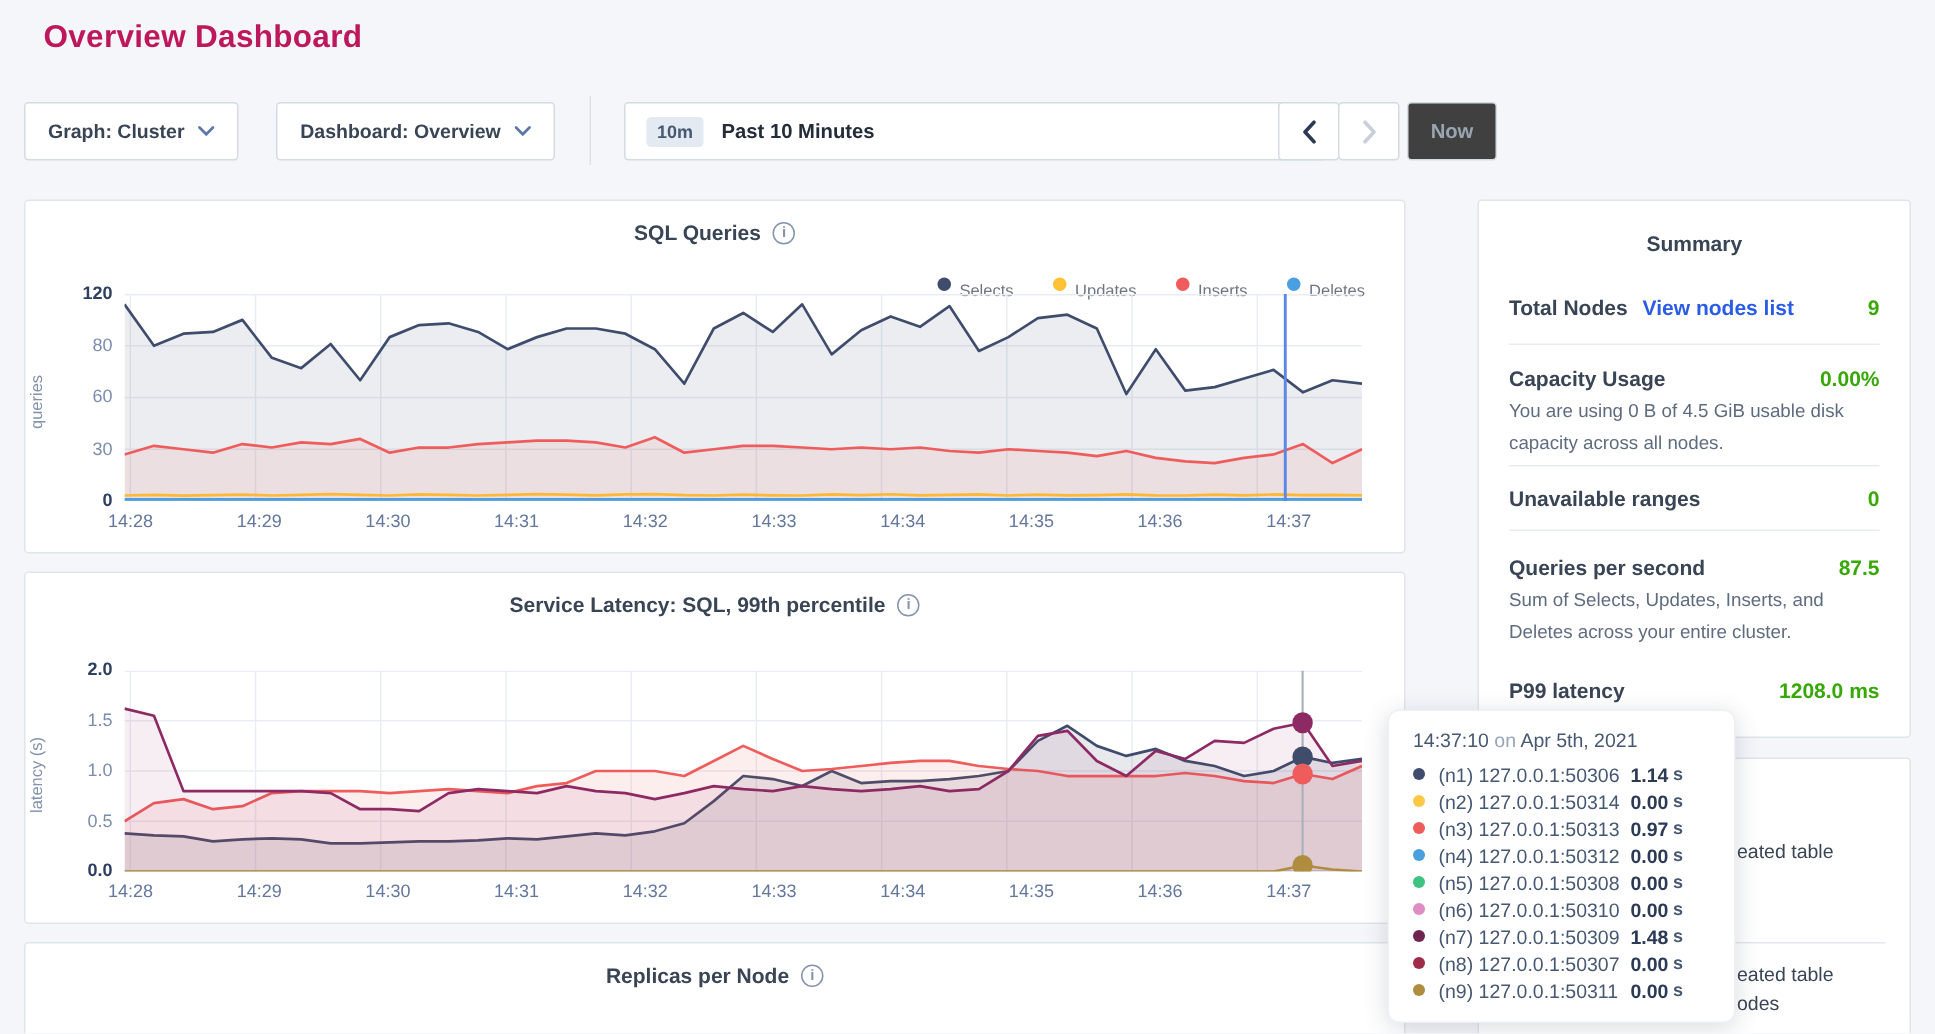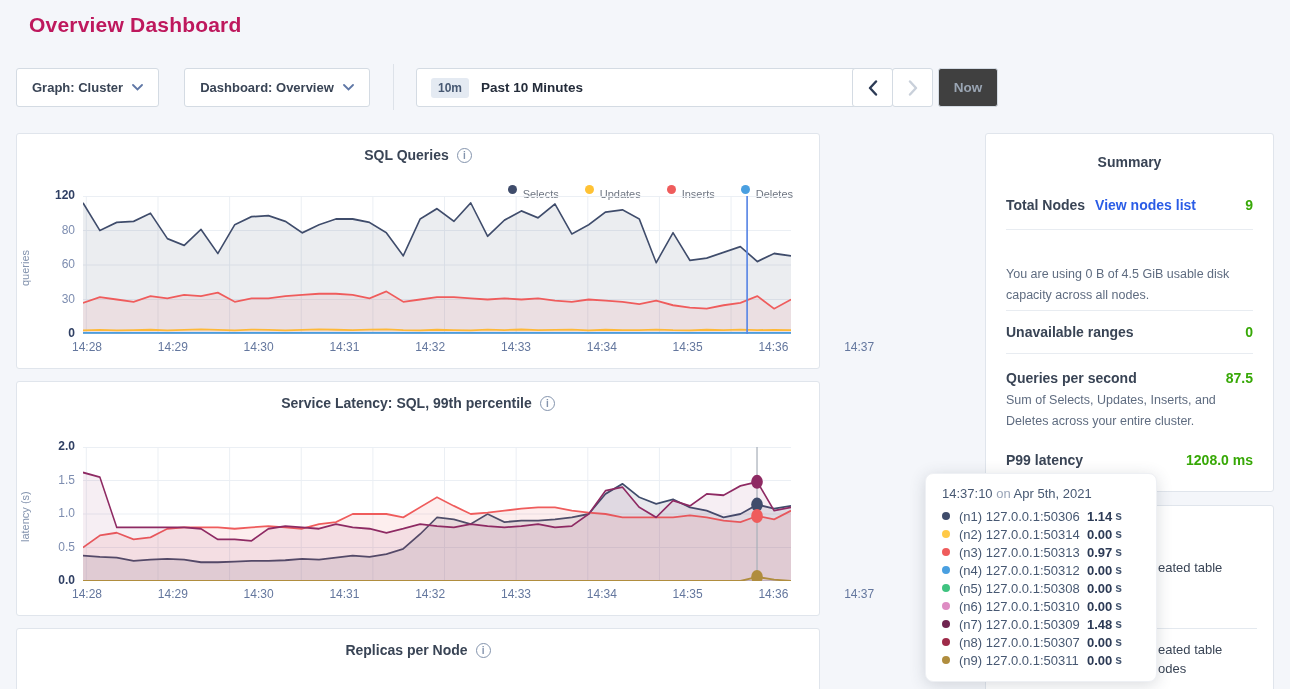--- a/index.html
+++ b/index.html
@@ -21,21 +21,21 @@
   .time-label { font-size:13.5px; color:#242c3a; }
   .tp-chev { margin-left:auto; }
   .chev { width:11px; height:7px; }
   .navgroup { position:absolute; left:852px; top:68px; display:flex; }
   .navbtn { position:static; width:41px; height:39px; justify-content:center; }
   .navbtn + .navbtn { margin-left:-1px; }
   .nowbtn { left:938px; width:60px; justify-content:center; background:#404040; color:#9aa5b3; font-size:13.5px; cursor:default; }
 
   
   .card { position:absolute; background:#fff; border:1px solid #e0e5ec; border-radius:3px; }
-  .chart-card { left:16px; width:804px; }
+  .chart-card { left:16px; width:921px; }
   .chart-head { position:absolute; left:0; right:0; top:12px; text-align:center; font-size:14px; font-weight:700; color:#394455; }
   .chart-head .t { vertical-align:middle; }
   .info-icon { display:inline-block; vertical-align:middle; margin-left:8px; width:15px; height:15px; border:1.4px solid #8494ad; border-radius:50%;
     color:#8494ad; font-size:10px; line-height:13px; font-weight:700; text-align:center; font-style:normal; cursor:pointer; }
   .info-icon::before { content:"i"; }
   .legend { position:absolute; right:26px; top:44px; display:flex; gap:26px; }
   .legend-item { display:flex; align-items:center; gap:6px; }
   .legend-dot { width:9px; height:9px; border-radius:50%; }
   .legend-label { font-size:11px; color:#6f7682;margin-top:10px; }
   .plot { position:absolute; left:66px; right:28px; }
@@ -241,20 +241,24 @@
   <div class="card summary-card">
     <div class="sum-title">Summary</div>
 
     <div class="sum-row" style="top:63px;">
       <span>Total Nodes</span>
       <span class="sum-link">View nodes list</span>
       <span class="sum-val">9</span>
     </div>
     <div class="sum-div" style="top:95px;"></div>
 
+    <div class="sum-row" style="top:110px;">
+      <span>Capacity Usage</span>
+      <span class="sum-val">0.00%</span>
+    </div>
     <div class="sum-desc" style="top:130px;">You are using 0 B of 4.5 GiB usable disk capacity across all nodes.</div>
     <div class="sum-div" style="top:176px;"></div>
 
     <div class="sum-row" style="top:190px;">
       <span>Unavailable ranges</span>
       <span class="sum-val">0</span>
     </div>
     <div class="sum-div" style="top:219px;"></div>
 
     <div class="sum-row" style="top:236px;">

